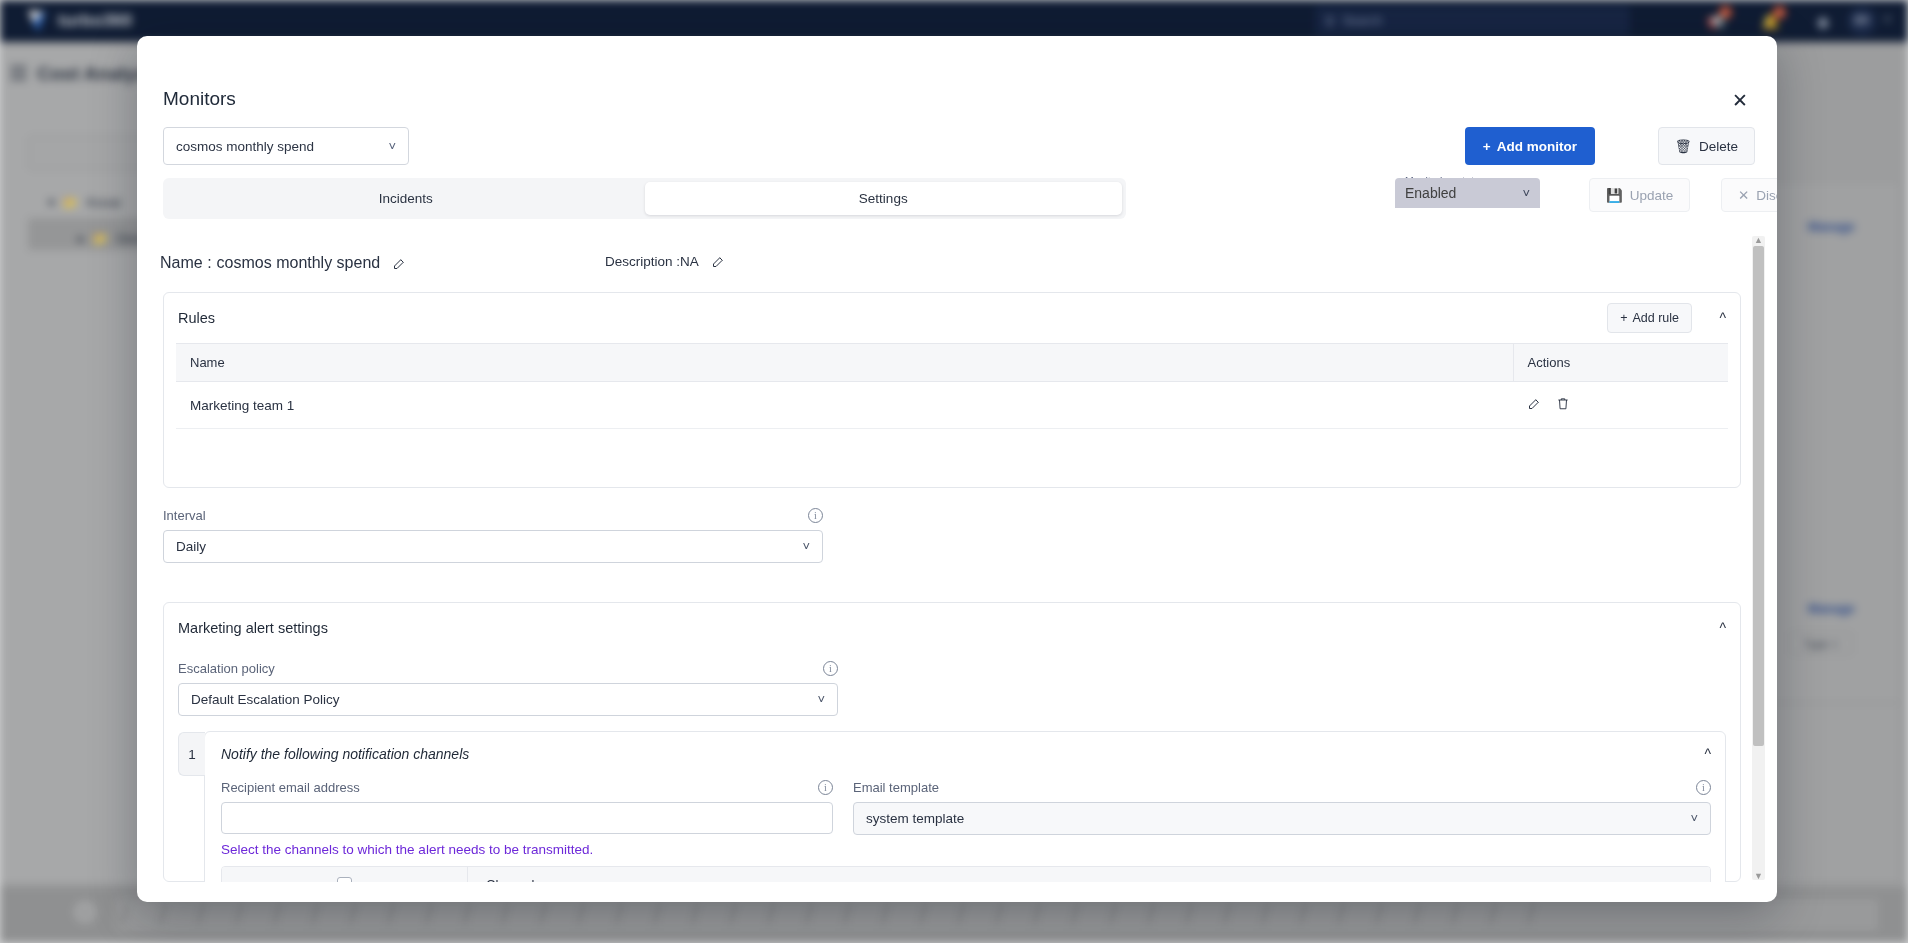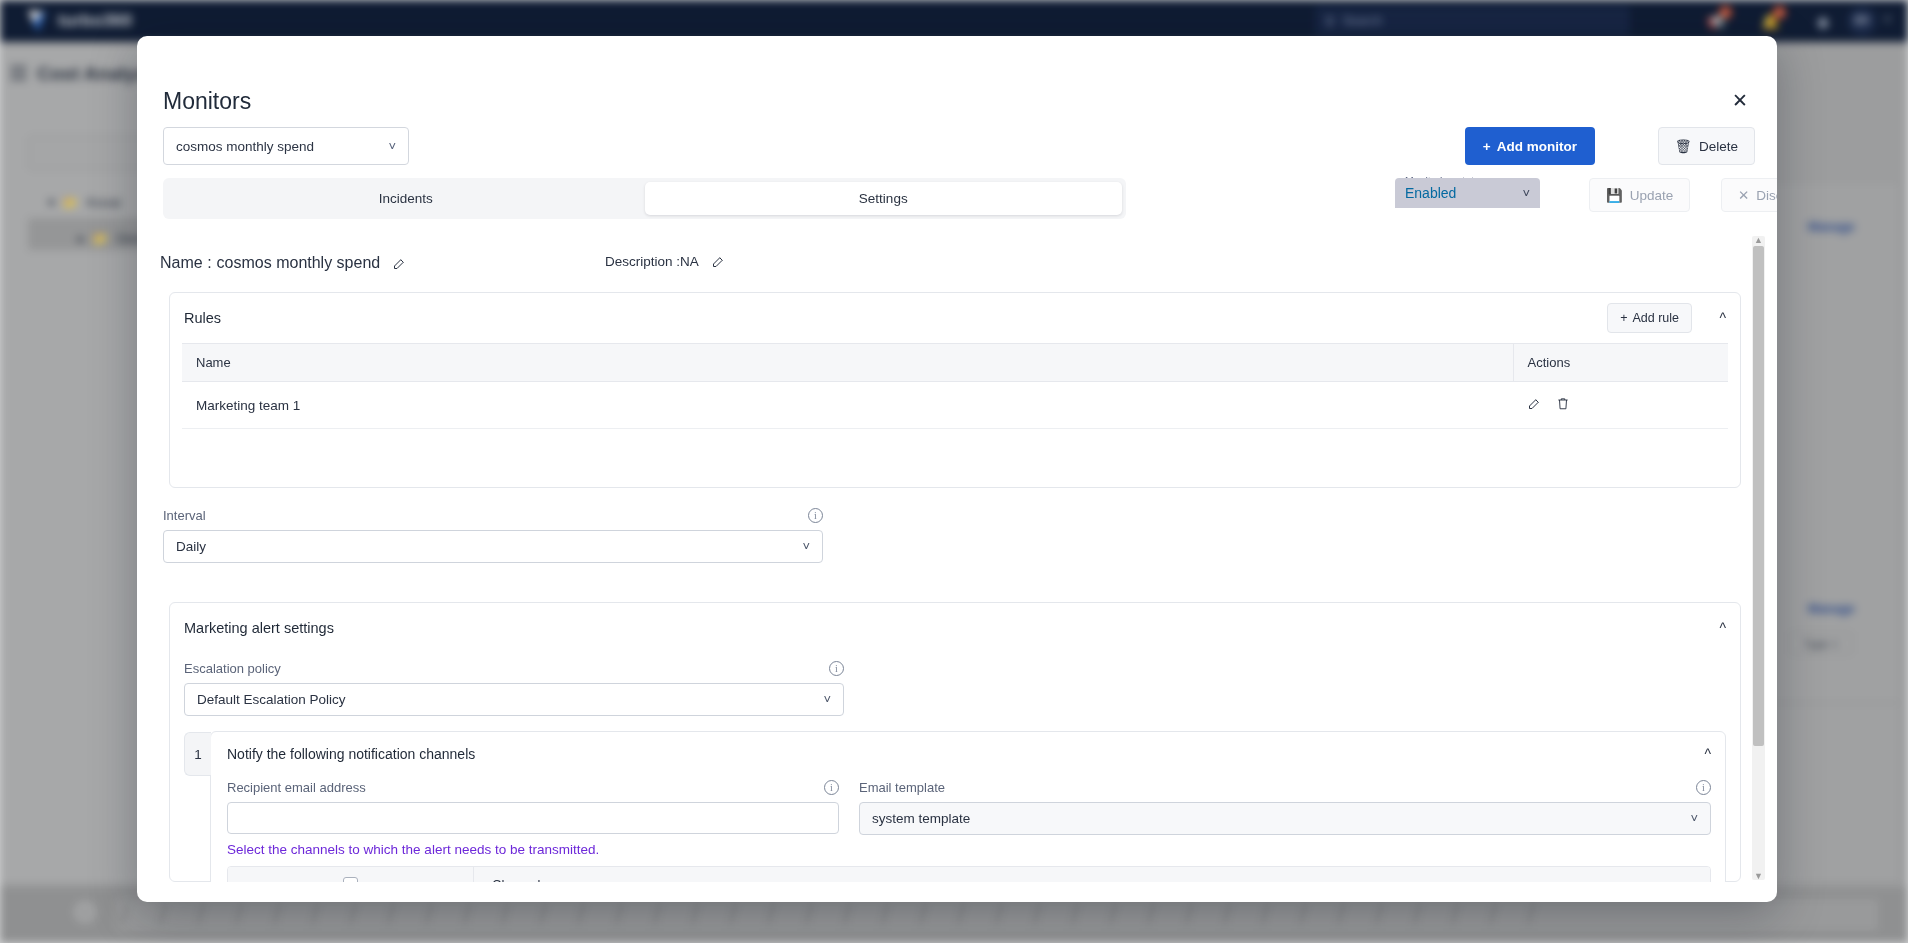--- a/index.html
+++ b/index.html
@@ -137,21 +137,21 @@
   #modal {
     position: absolute;
     left: 137px; top: 36px; width: 1640px; height: 866px;
     background: #ffffff;
     border-radius: 10px;
     box-shadow: 0 12px 48px rgba(10,15,30,0.30);
     overflow: hidden;
   }
   #modal-title {
     position: absolute; left: 26px; top: 52px;
-    font-size: 23px; color: #212b3a; font-weight: 400;
+    font-size: 19px; color: #212b3a; font-weight: 400;
   }
   #modal-close {
     position: absolute; right: 24px; top: 52px;
     width: 26px; height: 26px;
     color: #222b3a; font-size: 19px; line-height: 26px; text-align: center;
     cursor: pointer;
   }
 
   #monitor-select {
     position: absolute; left: 26px; top: 91px;
@@ -192,21 +192,21 @@
   }
   .tab.active { background: #fff; box-shadow: 0 1px 3px rgba(20,25,40,0.13); }
 
   #monitoring-status {
     position: absolute; left: 1258px; top: 142px;
     width: 145px; height: 30px;
     background: #c9cad6; border-radius: 4px 4px 0 0;
     display: flex; align-items: center; padding: 0 10px;
     cursor: pointer;
   }
-  #monitoring-status .val { font-size: 14px; color: #0369a1; }
+  #monitoring-status .val { font-size: 14px; color: #404040; }
   #monitoring-status .cv { margin-left: auto; color: #3c4459; font-size: 13px; }
   #ms-label {
     position: absolute; left: 1266px; top: 139px;
     font-size: 10.5px; color: #5a6480; background: transparent;
     padding: 0 2px;
   }
   #ms-menu {
     position: absolute; left: 1258px; top: 175px;
     width: 161px; background: #fff;
     box-shadow: 0 4px 14px rgba(20,25,40,0.18);
@@ -263,21 +263,21 @@
     display: flex; align-items: center;
     font-size: 13.5px; color: #2a3242;
   }
   .edit-ic {
     margin-left: 12px; color: #2a3242; cursor: pointer;
     display: inline-flex;
   }
 
   .card {
     position: absolute; left: 26px; right: 36px;
-    background: #fff; border: 1px solid #e4e7ec; border-radius: 6px; margin-left: 6px;
+    background: #fff; border: 1px solid #e4e7ec; border-radius: 6px;
   }
   #card-rules { top: 60px; height: 196px; }
   .card-head {
     position: relative; height: 50px;
     display: flex; align-items: center; padding: 0 14px;
   }
   .card-head .ttl { font-size: 14.5px; color: #1f2836; }
   .chev-up {
     position: absolute; right: 14px; top: 17px;
     color: #2a3242; font-size: 14px; cursor: pointer;
@@ -336,21 +336,21 @@
   }
   #step-num {
     position: absolute; left: -27px; top: 0; width: 27px; height: 44px;
     background: #f4f5f7; border: 1px solid #e4e7ec; border-right: none;
     border-radius: 6px 0 0 6px;
     display: flex; align-items: center; justify-content: center;
     font-size: 13.5px; color: #2a3242;
   }
   #step-title {
     position: absolute; left: 16px; top: 14px;
-    font-size: 14px; color: #1f2836;
+    font-size: 14px; color: #1f2836; font-style: italic;
   }
   #step-chev { position: absolute; right: 14px; top: 14px; color: #2a3242; font-size: 14px; cursor: pointer; }
 
   #email-field-block { position: absolute; left: 16px; top: 48px; width: 612px; }
   #email-tpl-block  { position: absolute; left: 648px; right: 14px; top: 48px; }
   .text-input {
     height: 32px; width: 100%;
     border: 1px solid #cfd4dc; border-radius: 4px; background: #fff;
     padding: 0 10px; font-size: 13.5px; color: #2a3242;
     font-family: "Liberation Sans", sans-serif;

